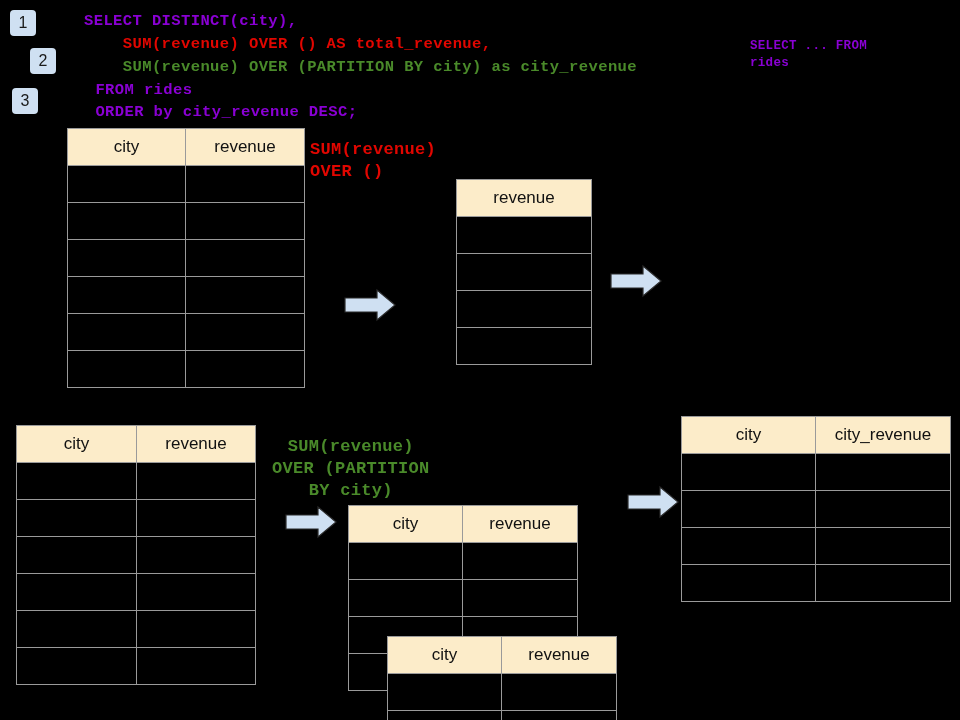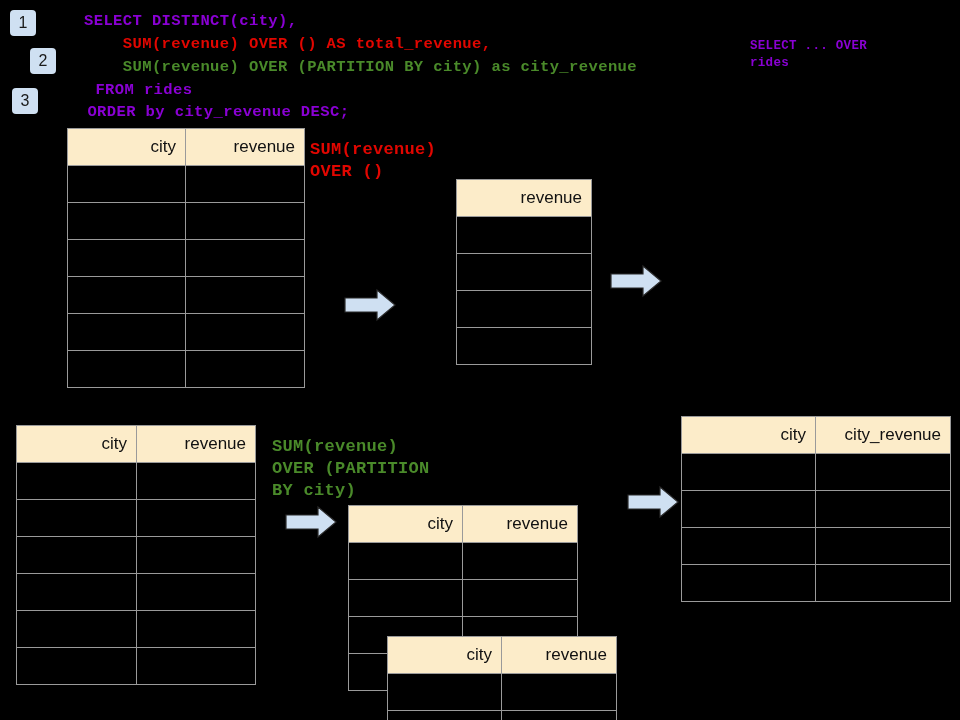--- a/index.html
+++ b/index.html
@@ -35,21 +35,21 @@
   .code {
     position: absolute;
     font-family: "Liberation Mono", monospace;
     font-size: 15.5px;
     font-weight: bold;
     letter-spacing: 0.4px;
     white-space: pre;
   }
   .c-purple { color: #8a00d4; }
   .c-red    { color: #e10600; }
-  .c-green  { color: #4a8a2a; }
+  .c-green  { color: #4a8a2a; text-align: center; }
 
   .code-small {
     position: absolute;
     font-family: "Liberation Mono", monospace;
     font-size: 12.5px;
     font-weight: bold;
     letter-spacing: 0.3px;
     white-space: pre;
     line-height: 17px;
     color: #8a00d4;
@@ -72,21 +72,21 @@
     background: #000000;
     table-layout: fixed;
   }
   .tbl td, .tbl th {
     border: 1px solid #9a9a9a;
     height: 37px;
     padding: 0 9px;
     font-family: "Liberation Sans", sans-serif;
     font-size: 17px;
     font-weight: normal;
-    text-align: right;
+    text-align: center;
     color: #111111;
     box-sizing: border-box;
   }
   .tbl th {
     background: #fcecc9;
     border-color: #9a9a9a;
   }
   .tbl td {
     background: #000000;
   }
@@ -102,23 +102,23 @@
 <div id="canvas">
 
   <div class="badge" style="left:10px; top:10px;">1</div>
   <div class="badge" style="left:30px; top:48px;">2</div>
   <div class="badge" style="left:12px; top:88px;">3</div>
 
   <div class="code c-red" style="left:84px; top:35px;">    SUM(revenue) OVER () AS total_revenue,</div>
   <div class="code c-purple" style="left:84px; top:12px;">SELECT DISTINCT(city),</div>
   <div class="code c-green" style="left:84px; top:58px;">    SUM(revenue) OVER (PARTITION BY city) as city_revenue</div>
   <div class="code c-purple" style="left:76px; top:81px;">  FROM rides</div>
-  <div class="code c-purple" style="left:68px; top:103px;">  ORDER by city_revenue DESC;</div>
-
-  <div class="code-small" style="left:750px; top:38px;">SELECT ... OVER
+  <div class="code c-purple" style="left:76px; top:103px;">  ORDER by city_revenue DESC;</div>
+
+  <div class="code-small" style="left:750px; top:38px;">SELECT ... FROM
 rides</div>
 
   <div class="anno c-red" style="left:310px; top:139px;">SUM(revenue)
 OVER ()</div>
 
   <div class="anno c-green" style="left:272px; top:436px;">SUM(revenue)
 OVER (PARTITION
 BY city)</div>
 
   <table class="tbl" style="left:67px; top:128px; width:237px;">

